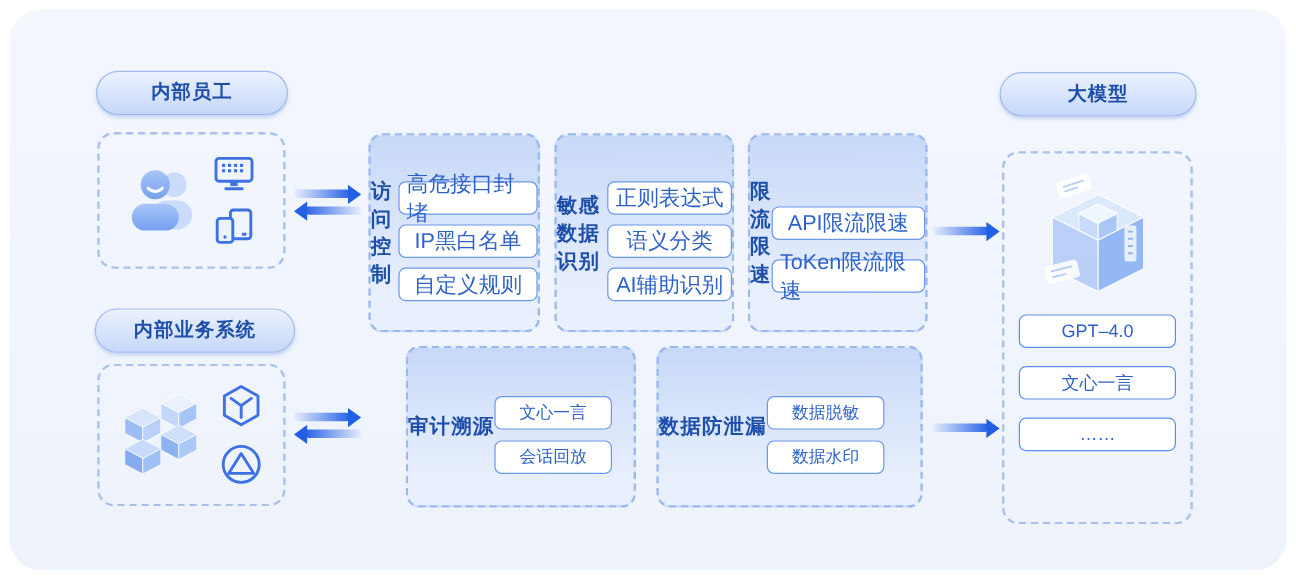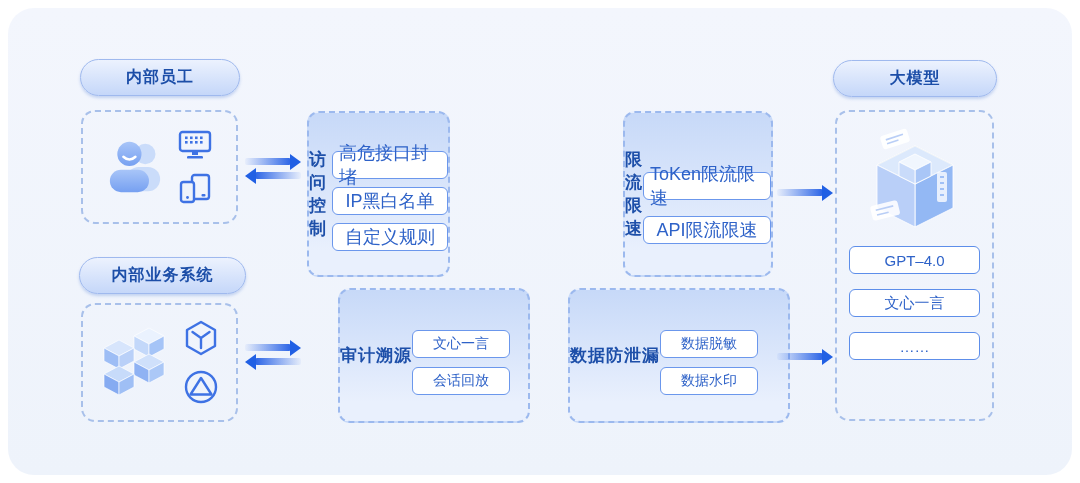--- a/index.html
+++ b/index.html
@@ -167,50 +167,58 @@
 
   <div class="panel p1" style="left:299px; top:103px; width:143px; height:166px;">
     <div class="panel-title">访问控制</div>
     <div class="chip-col">
       <div class="chip">高危接口封堵</div>
       <div class="chip">IP黑白名单</div>
       <div class="chip">自定义规则</div>
     </div>
   </div>
 
+  <div class="panel p2" style="left:454px; top:103px; width:150px; height:166px;">
+    <div class="panel-title">敏感数据识别</div>
+    <div class="chip-col">
+      <div class="chip">正则表达式</div>
+      <div class="chip">语义分类</div>
+      <div class="chip">AI辅助识别</div>
+    </div>
+  </div>
 
   <div class="panel p3" style="left:615px; top:103px; width:150px; height:166px;">
     <div class="panel-title">限流限速</div>
     <div class="chip-col">
+      <div class="chip">API限流限速</div>
       <div class="chip">ToKen限流限速</div>
-      <div class="chip">API限流限速</div>
     </div>
   </div>
 
   <div class="panel p4" style="left:299px; top:280px; width:192px; height:135px;margin-left:31px;">
     <div class="panel-title">审计溯源</div>
     <div class="chip-col">
       <div class="chip">文心一言</div>
       <div class="chip">会话回放</div>
     </div>
   </div>
 
-  <div class="panel p5" style="left:560px; top:280px; width:222px; height:135px;">
+  <div class="panel p5" style="left:539px; top:280px; width:222px; height:135px;">
     <div class="panel-title">数据防泄漏</div>
     <div class="chip-col">
       <div class="chip">数据脱敏</div>
       <div class="chip">数据水印</div>
     </div>
   </div>
 
   <div class="pill" style="left:825px; top:52px; width:164px; height:37px;">
     <span>大模型</span>
   </div>
 
-  <div class="models-box" style="left:827px; top:102px; width:159px; height:311px;">
+  <div class="models-box" style="left:827px; top:118px; width:159px; height:311px;">
     <svg width="96" height="110" viewBox="0 0 96 110">
       <g stroke="rgba(255,255,255,0.85)" stroke-width="1">
         <polygon points="48,22 86,41 48,60 10,41" fill="#dcead,"></polygon>
         <polygon points="48,22 86,41 48,60 10,41" fill="#dce9fc"></polygon>
         <polygon points="86,41 86,84 48,103 48,60" fill="#8fb5f4" opacity="0.95"></polygon>
         <polygon points="10,41 48,60 48,103 10,84" fill="#b7cef8" opacity="0.95"></polygon>
         <polygon points="48,30 64,38 48,46 32,38" fill="#f0f6fe"></polygon>
         <polygon points="64,38 64,52 48,60 48,46" fill="#a9c6f7"></polygon>
         <polygon points="32,38 48,46 48,60 32,52" fill="#c9dbfa"></polygon>
       </g>

